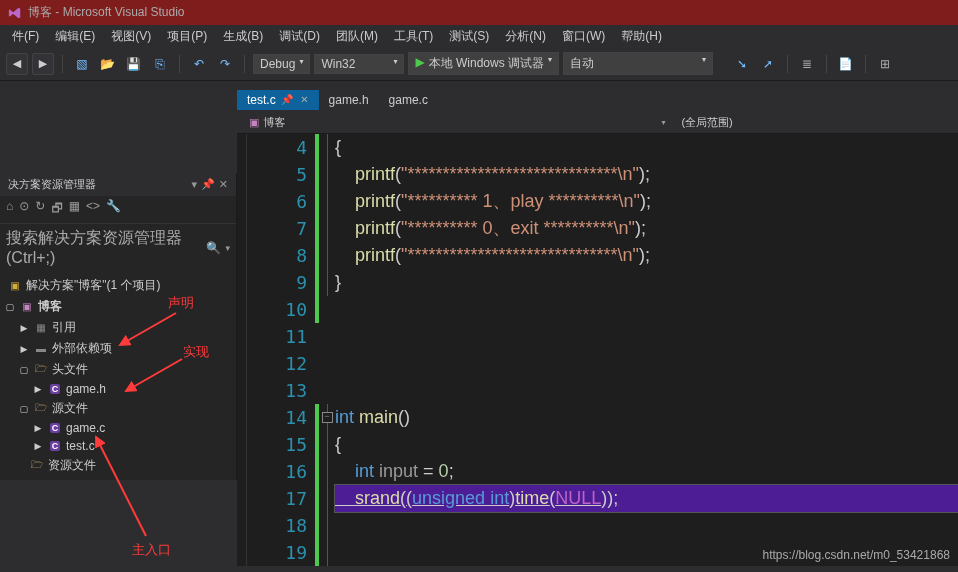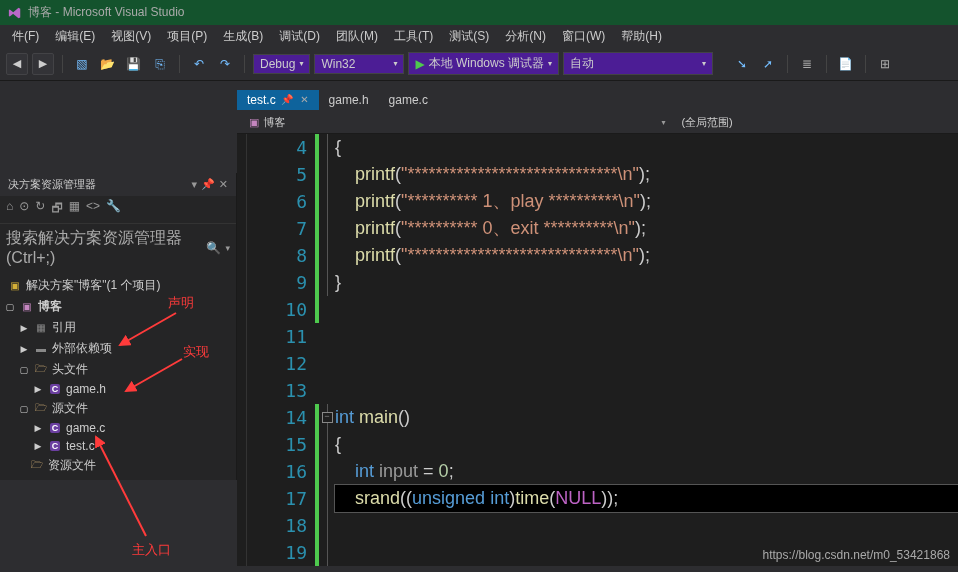--- a/index.html
+++ b/index.html
@@ -1,30 +1,30 @@
 <!DOCTYPE html>
 <html><head>
 <meta charset="utf-8">
 <style>
 * { margin: 0; padding: 0; box-sizing: border-box; font-family: "Microsoft YaHei", "Segoe UI", sans-serif; }
 body { background: #2d2d30; color: #ccc; font-size: 12px; overflow: hidden; width: 958px; height: 572px; position: relative; }
 
 
-.titlebar { height: 25px; background: #14532d; display: flex; align-items: center; padding: 0 8px; color: #aaa; font-size: 12px; }
+.titlebar { height: 25px; background: #7f1d1d; display: flex; align-items: center; padding: 0 8px; color: #aaa; font-size: 12px; }
 .titlebar .vs-icon { width: 14px; height: 14px; margin-right: 6px; }
 
 
 .menubar { height: 22px; background: #2d2d30; display: flex; align-items: flex-end; padding: 0 4px; }
 .menubar .menu-item { padding: 2px 8px; color: #ccc; font-size: 12px; cursor: pointer; }
 
 
 .toolbar { height: 34px; background: #2d2d30; border-bottom: 1px solid #1a1a1a; display: flex; align-items: center; padding: 0 6px; gap: 4px; }
 .toolbar .tool-btn { width: 22px; height: 22px; display: flex; align-items: center; justify-content: center; color: #ccc; cursor: pointer; border-radius: 2px; }
 .toolbar .sep { width: 1px; height: 18px; background: #444; margin: 0 4px; }
-.toolbar .dropdown { background: #4c1d95; border: 1px solid #434346; padding: 2px 6px; color: #ccc; font-size: 12px; display: flex; align-items: center; gap: 4px; cursor: pointer; }
+.toolbar .dropdown { background: #404040; border: 1px solid #434346; padding: 2px 6px; color: #ccc; font-size: 12px; display: flex; align-items: flex-start; gap: 4px; cursor: pointer; }
 .toolbar .play-icon { color: #4ec94e; }
 .toolbar .nav-btn { background: #333337; border: 1px solid #434346; padding: 1px 4px; font-size: 11px; }
 
 
 .main-area { display: flex; height: calc(100% - 81px); align-items: center; }
 
 
 .left-panel { width: 237px; background: #252526; border-right: 1px solid #1a1a1a; display: flex; flex-direction: column; }
 .panel-header { background: #2d2d30; padding: 4px 8px; display: flex; align-items: center; justify-content: space-between; font-size: 11px; color: #ccc; }
 .panel-header .panel-title { flex: 1; }
@@ -76,21 +76,21 @@
 .change-bar .marker { height: 27px; }
 .change-bar .marker.added { background: #4ec94e; }
 .fold-col { width: 16px; background: #1e1e1e; }
 .fold-col .fold-cell { height: 27px; display: flex; align-items: center; justify-content: center; color: #888; font-size: 10px; position: relative; }
 .fold-col .fold-cell::after { content: ""; position: absolute; left: 50%; top: 0; bottom: 0; width: 1px; background: #555; }
 .fold-col .fold-cell.boxed::before { content: "−"; background: #1e1e1e; border: 1px solid #888; width: 9px; height: 9px; font-size: 9px; line-height: 7px; text-align: center; z-index: 1; }
 .fold-col .fold-cell.none::after { display: none; }
 
 .code-text { flex: 1; padding-top: 0; font-family: Consolas, "Courier New", monospace; font-size: 18px; line-height: 27px; position: relative; }
 .code-line { height: 27px; white-space: pre; }
-.code-line.highlighted { background: #000000; outline: 1px solid #555; }
+.code-line.highlighted { background: #4c1d95; outline: 1px solid #555; text-decoration: underline; }
 .tok-keyword { color: #569cd6; }
 .tok-func { color: #dcdcaa; }
 .tok-string { color: #ce9178; }
 .tok-num { color: #b5cea8; }
 .tok-macro { color: #bd63c5; }
 .tok-pale { color: #9a9a9a; }
 
 .watermark { position: absolute; bottom: 4px; right: 8px; color: #aaa; font-size: 12px; }
 </style>
 </head>

